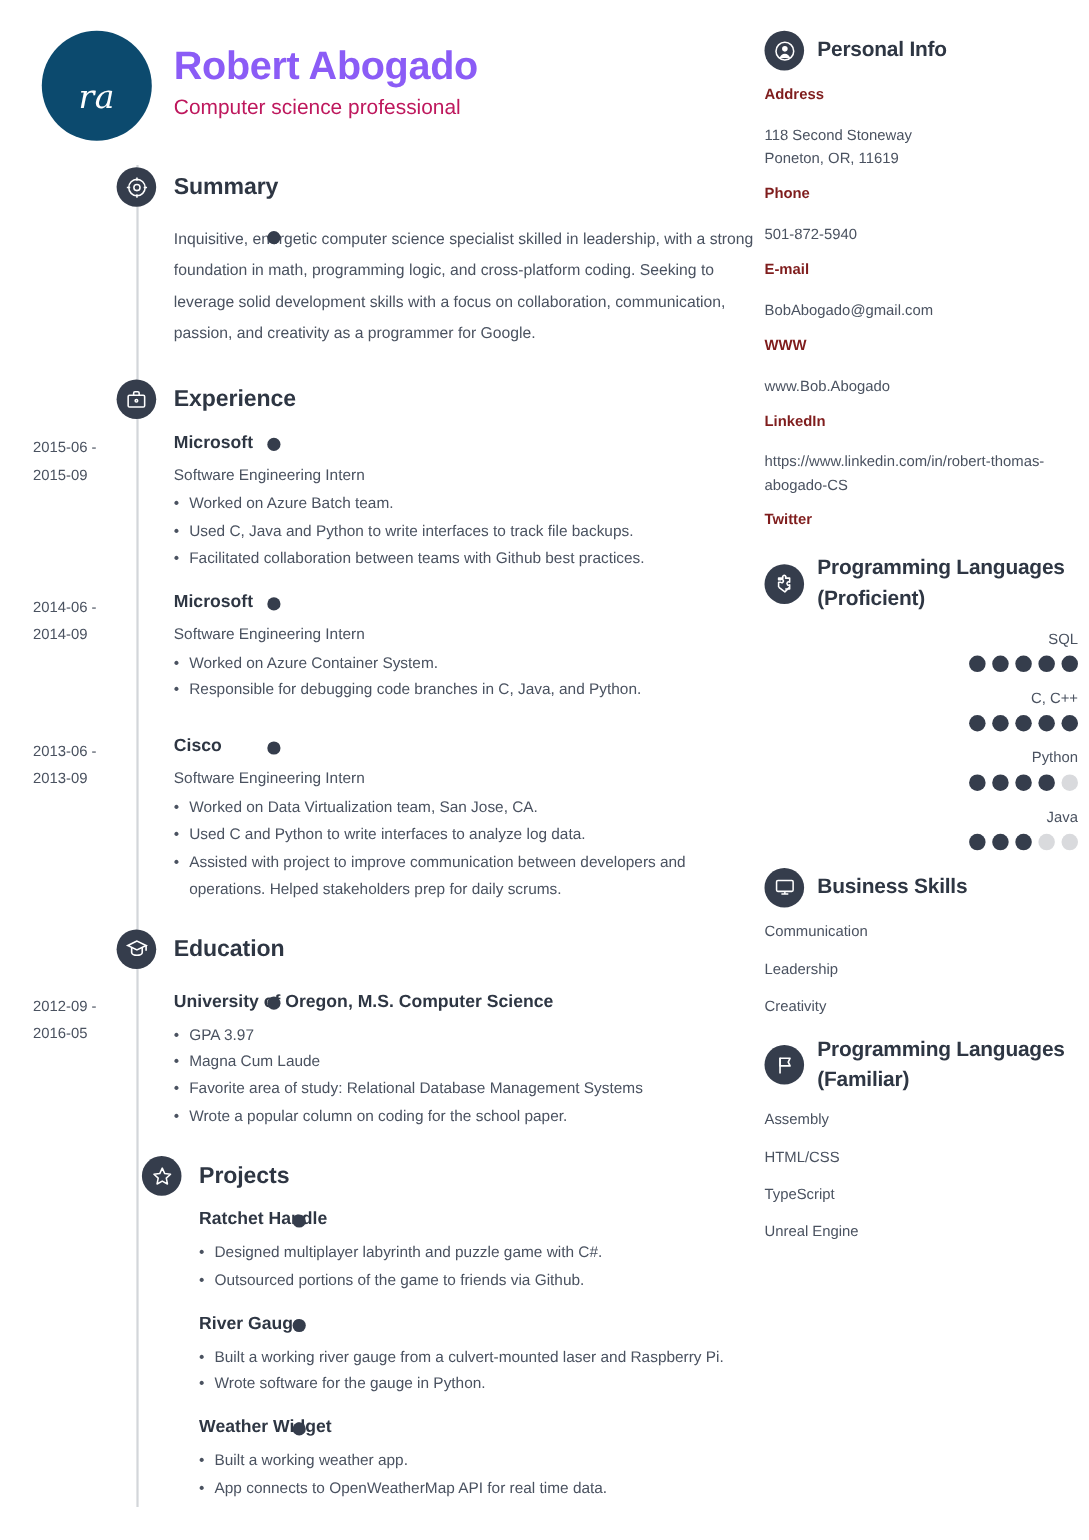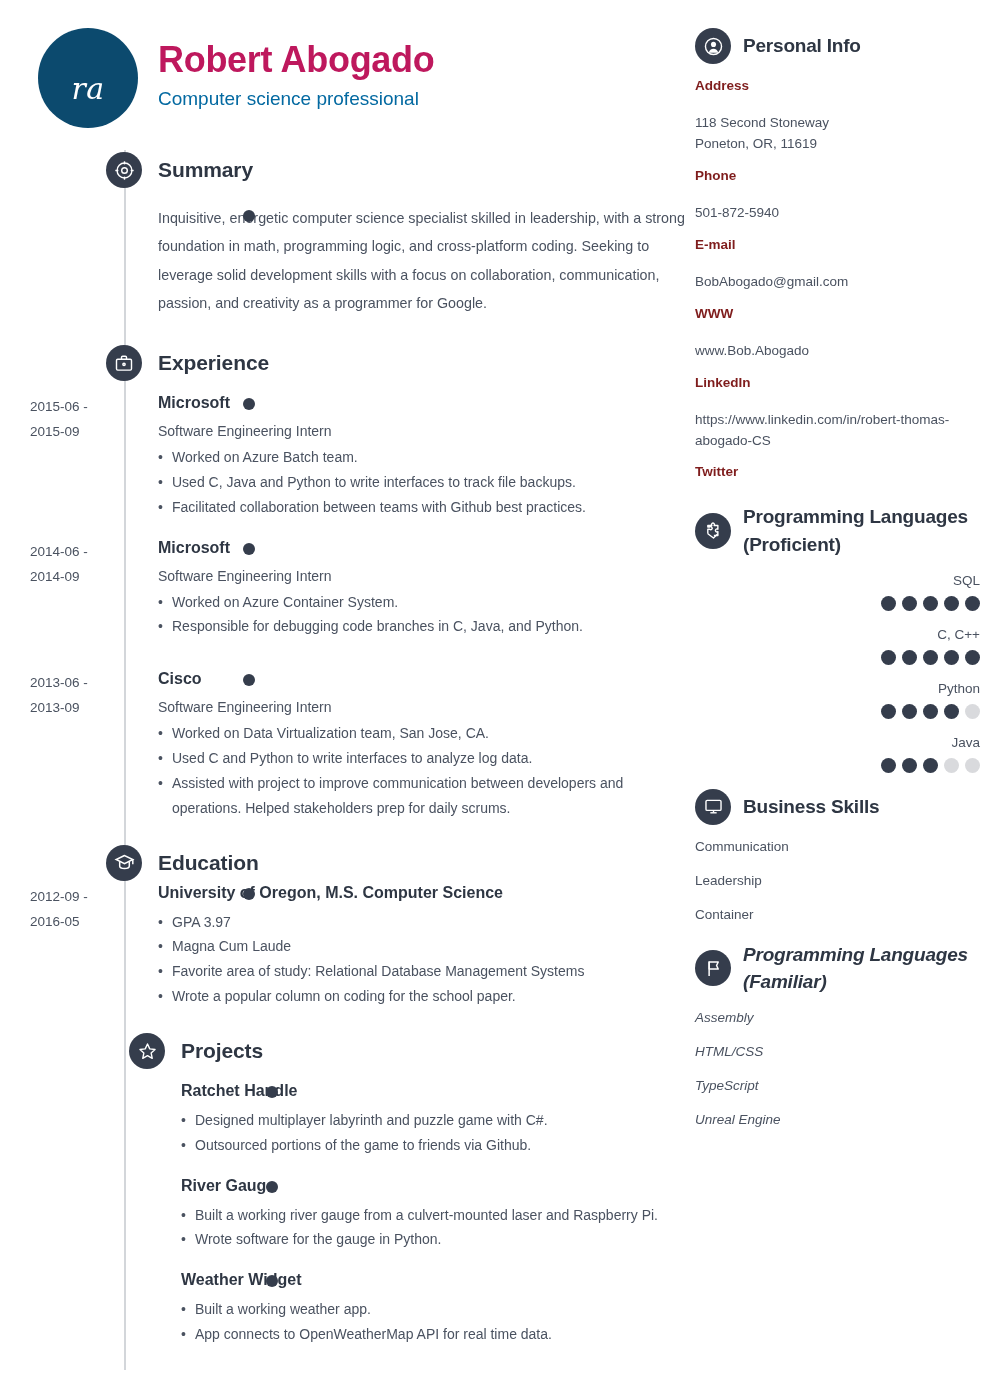--- a/index.html
+++ b/index.html
@@ -26,25 +26,25 @@
   .avatar {
     width: 100px; height: 100px; border-radius: 50%;
     background: #0c4a6e; color: #ffffff;
     display: flex; align-items: flex-end; justify-content: center;
     font-family: "DejaVu Serif", serif; font-style: italic;
     font-size: 30px; padding-bottom: 22px; letter-spacing: .5px;
     flex: 0 0 auto;
   }
   .name-block { margin-left: 20px; padding-top: 12px; }
   .name {
-    font-size: 36px; font-weight: bold; color: #be185d;
+    font-size: 36px; font-weight: bold; color: #8b5cf6;
     letter-spacing: -0.3px; line-height: 1.12; margin: 0;
   }
   .job-title {
-    font-size: 19px; color: #0369a1; margin-top: 8px; font-weight: normal;
+    font-size: 19px; color: #be185d; margin-top: 8px; font-weight: normal;
   }
 
   
   .section { position: relative; }
   .sec-head {
     position: relative; display: flex; align-items: center;
     height: 40px; margin-left: 106px;
   }
   .sec-icon {
     width: 36px; height: 36px; border-radius: 50%;
@@ -220,21 +220,21 @@
         <div class="sec-icon">
           <svg width="21" height="21" viewBox="0 0 24 24" fill="none" stroke="#ffffff" stroke-width="1.7">
             <path d="M12 4 2.5 8.6 12 13.2l9.5-4.6L12 4z"></path>
             <path d="M6.5 10.8v5.1c0 1.6 2.5 2.9 5.5 2.9s5.5-1.3 5.5-2.9v-5.1"></path>
             <line x1="21.5" y1="8.6" x2="21.5" y2="14"></line>
           </svg>
         </div>
         <div class="sec-title">Education</div>
       </div>
       <div id="edu-entries">
-          <div class="entry" style="margin-top: 0;">
+          <div class="entry" style="margin-top: 18px;">
             <div class="dates">
               <div>2012-09 -</div>
               <div>2016-05</div>
             </div>
             <div class="entry-body">
               <div class="dot" style="top: 5px;"></div>
               <div class="entry-title">University of Oregon, M.S. Computer Science</div>
               <ul class="bullets">
                 <li>GPA 3.97</li>
                 <li>Magna Cum Laude</li>
@@ -405,25 +405,25 @@
             <rect x="3.4" y="5" width="17.2" height="11.4" rx="1.4"></rect>
             <line x1="12" y1="16.4" x2="12" y2="19"></line>
             <line x1="8.4" y1="19.2" x2="15.6" y2="19.2"></line>
           </svg>
         </div>
         <div class="side-title">Business Skills</div>
       </div>
       <div id="biz-skills">
           <div class="plain-item">Communication</div>
           <div class="plain-item">Leadership</div>
-          <div class="plain-item">Container</div>
-        </div>
-    </div>
-
-    <div class="side-block" style="margin-top:18px;font-style:italic;">
+          <div class="plain-item">Creativity</div>
+        </div>
+    </div>
+
+    <div class="side-block" style="margin-top:18px;">
       <div class="side-head">
         <div class="side-icon">
           <svg width="21" height="21" viewBox="0 0 24 24" fill="none" stroke="#ffffff" stroke-width="1.7" stroke-linejoin="round">
             <line x1="7" y1="4" x2="7" y2="20.5"></line>
             <path d="M7 4.6h10.4l-1.9 4 1.9 4H7z"></path>
           </svg>
         </div>
         <div class="side-title">Programming Languages (Familiar)</div>
       </div>
       <div id="fam-langs">

